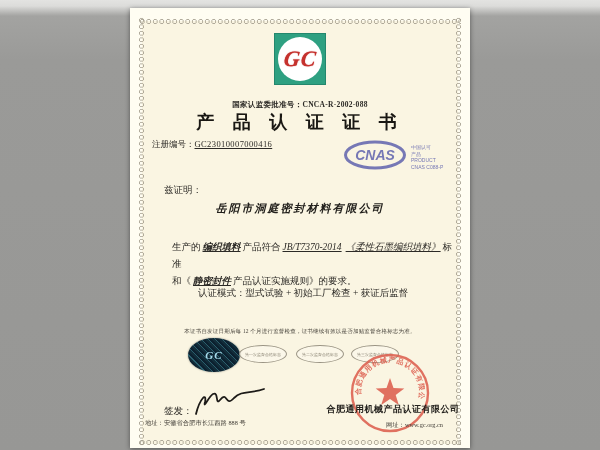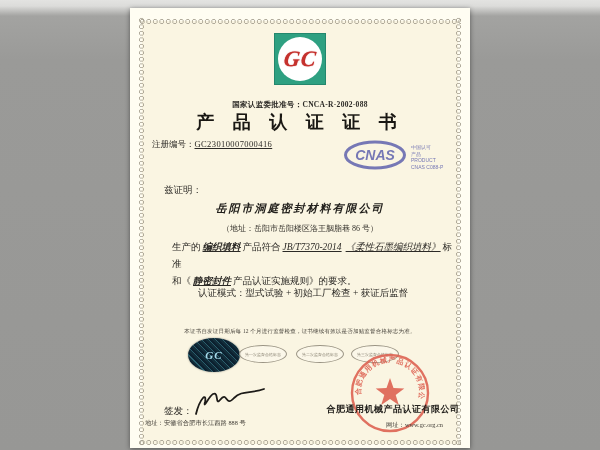--- a/index.html
+++ b/index.html
@@ -93,21 +93,20 @@
     <div class="cnas-text">
       <div>中国认可</div>
       <div>产品</div>
       <div>PRODUCT</div>
       <div>CNAS C088-P</div>
     </div>
   </div>
 
   <div class="abs certify">兹证明：</div>
   <div class="abs ctr company">岳阳市洞庭密封材料有限公司</div>
-  <div class="abs ctr addr">（地址：岳阳市岳阳楼区洛王胭脂巷 86 号）</div>
 
   <div class="abs para">
     <span>生产的</span><span class="u bold">编织填料</span><span>产品符合</span><span class="u">JB/T7370-2014</span><span class="u">《柔性石墨编织填料》</span><span>标准</span><br>
     <span>和《</span><span class="u bold">静密封件</span><span>产品认证实施规则》的要求。</span>
   </div>
 
   <div class="abs mode">认证模式：型式试验 + 初始工厂检查 + 获证后监督</div>
 
 
   <div class="abs ctr note">本证书自发证日期后每 12 个月进行监督检查，证书继续有效以是否加贴监督合格标志为准。</div>

